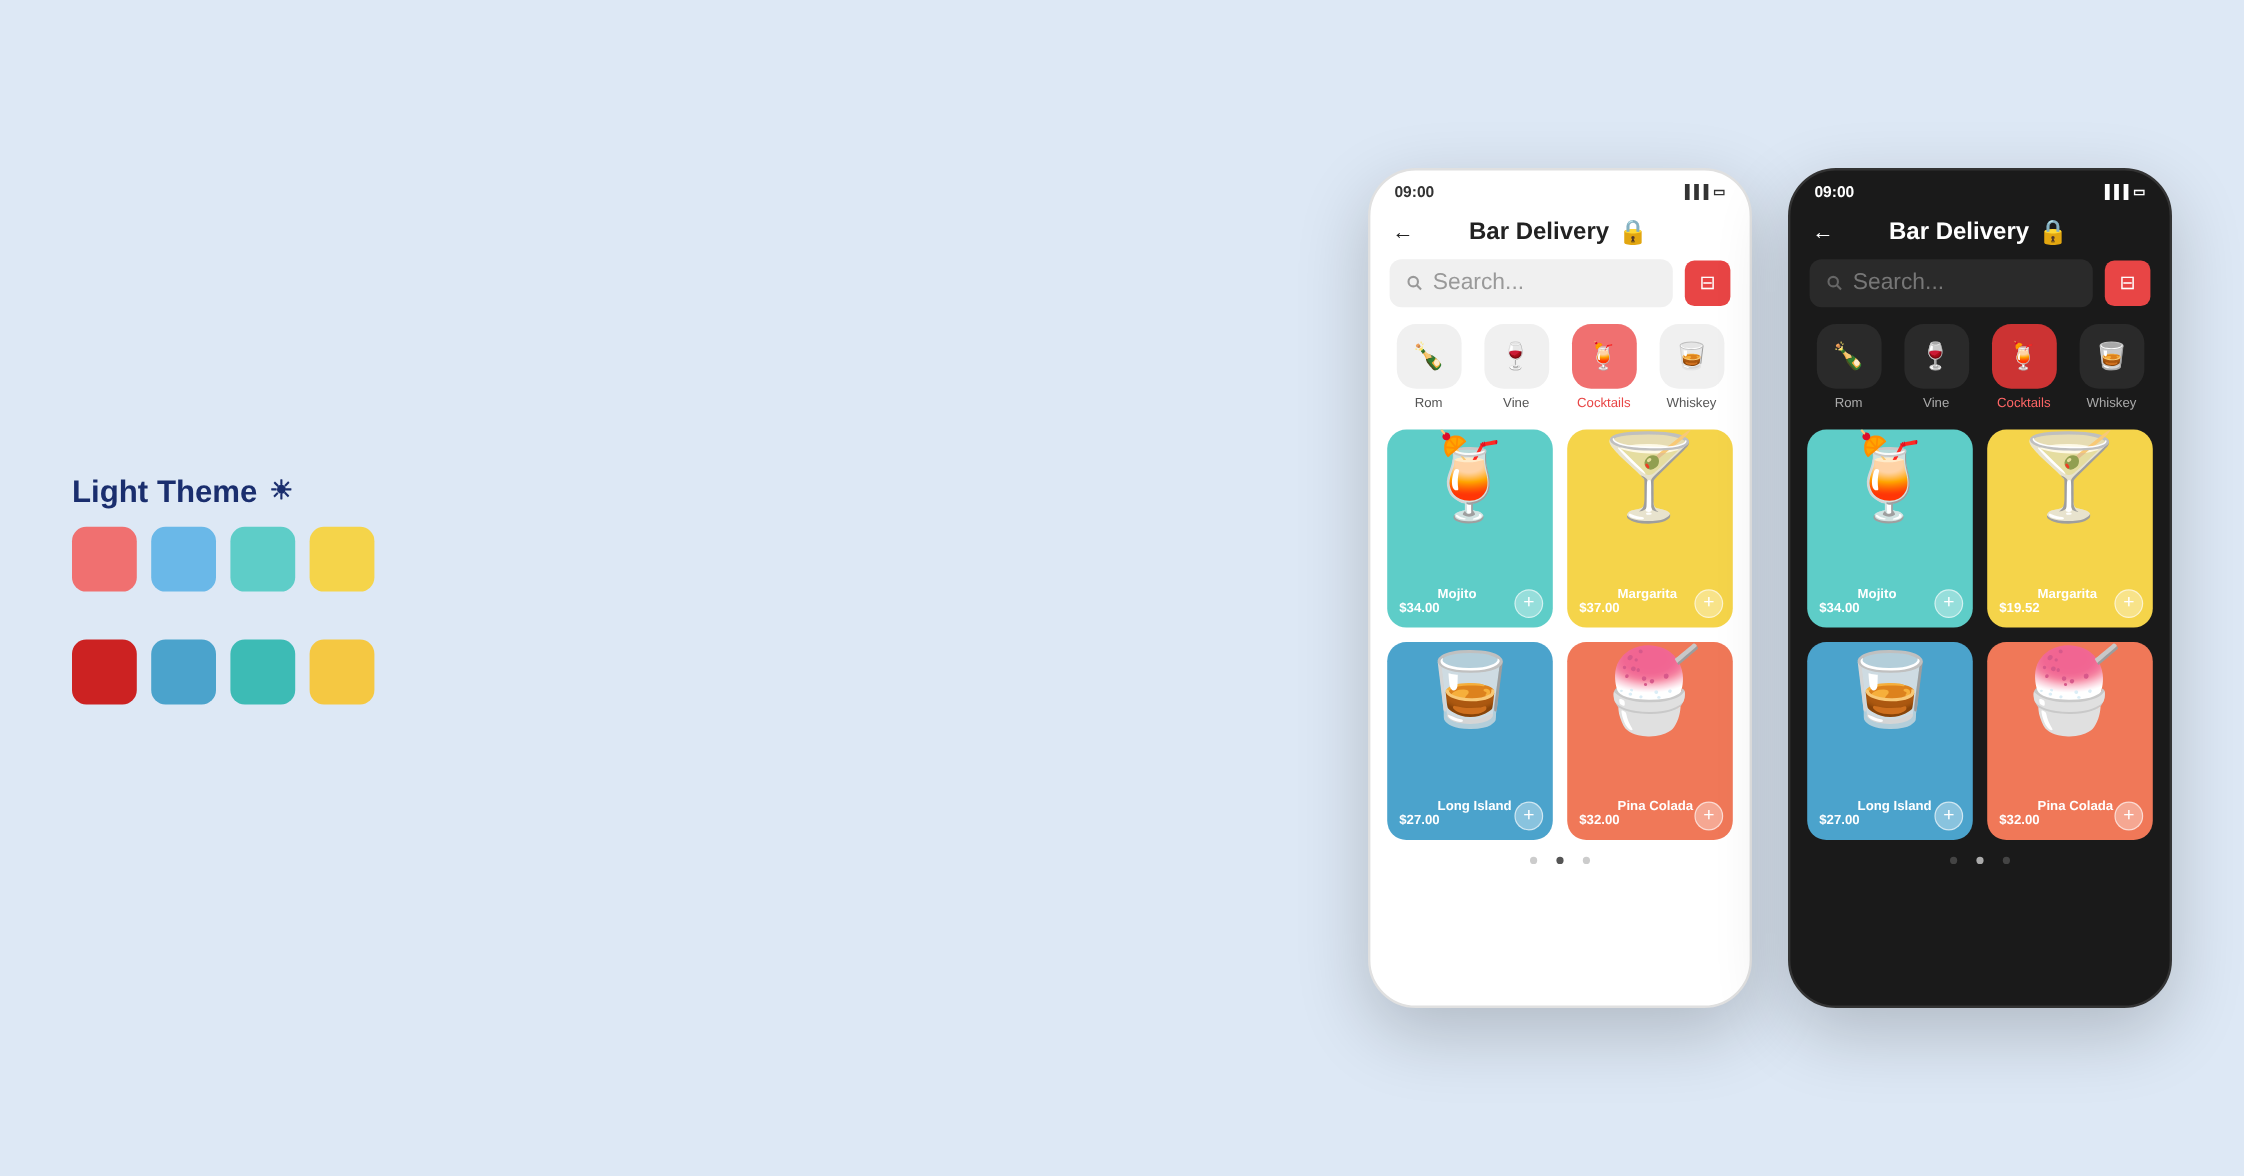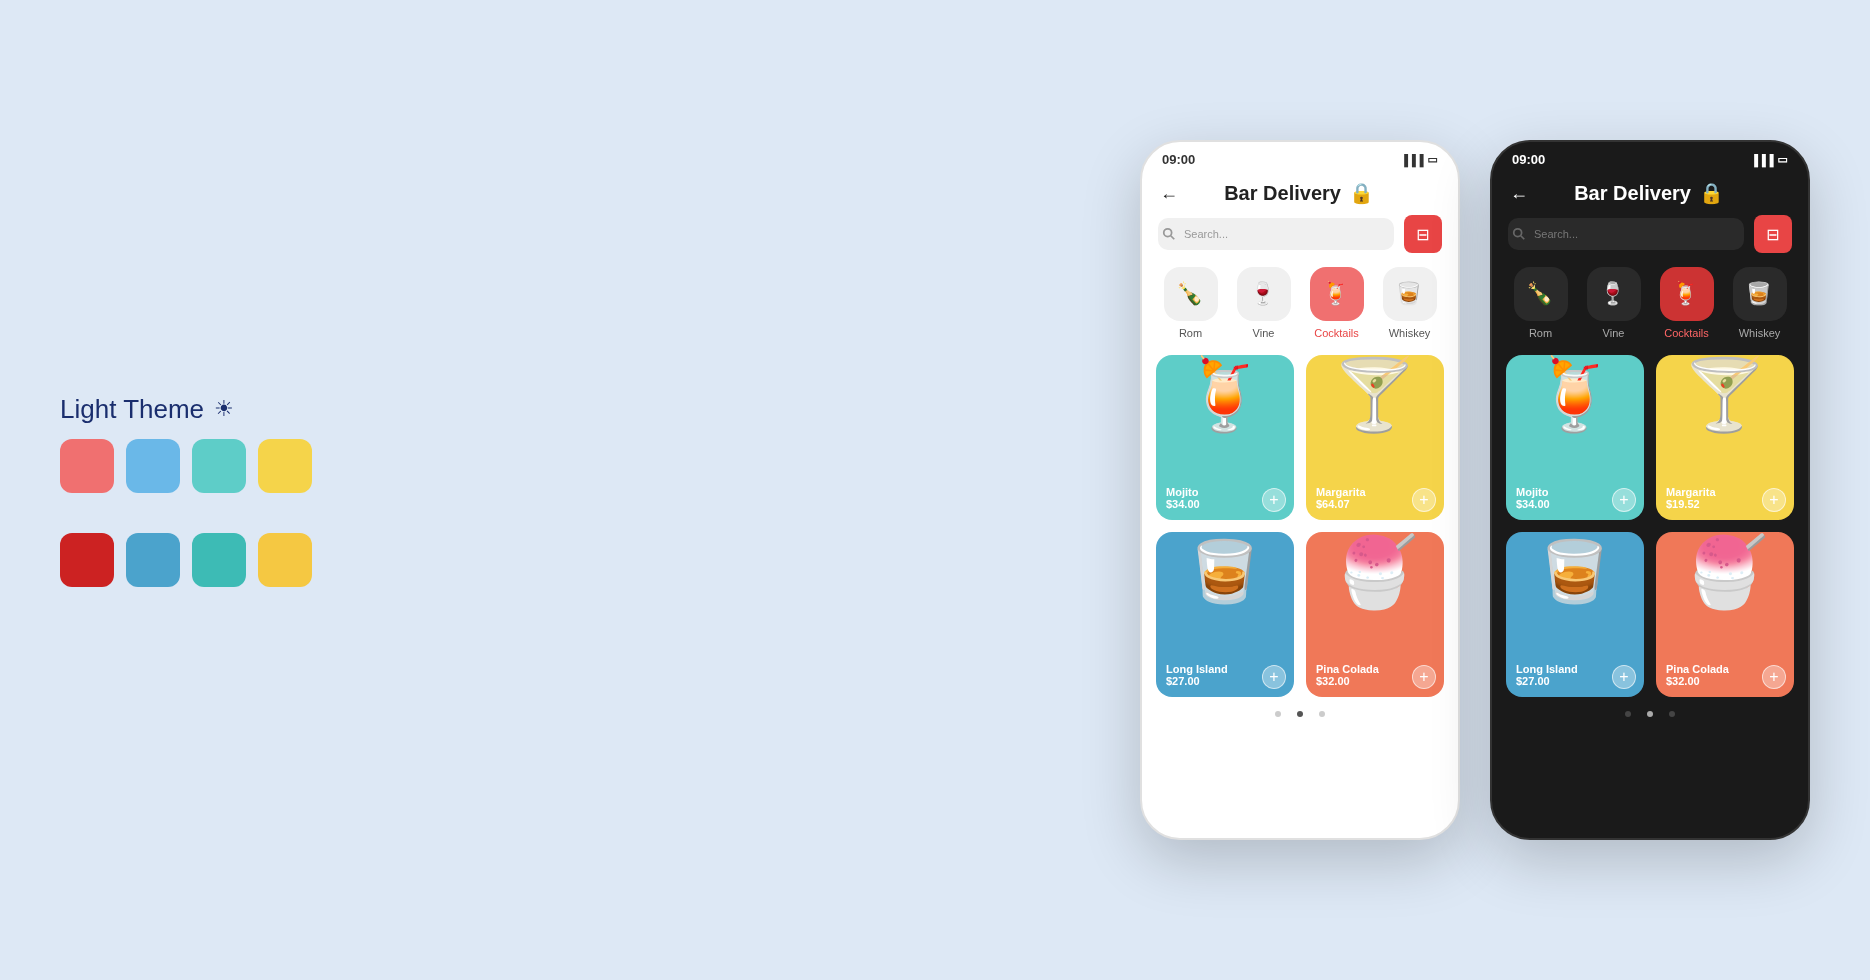--- a/index.html
+++ b/index.html
@@ -28,21 +28,21 @@
       line-height: 1.0;
       margin-bottom: 30px;
     }
 
     .theme-section {
       margin-top: 40px;
     }
 
     .theme-label {
       font-size: 26px;
-      font-weight: 400;
+      font-weight: 700;
       color: #1a2e6e;
       display: flex;
       align-items: center;
       gap: 10px;
       margin-bottom: 14px;
     }
 
     .theme-icon {
       font-size: 22px;
     }
@@ -136,22 +136,22 @@
       gap: 10px;
       padding: 0 16px 14px;
     }
 
     .search-input-wrap {
       flex: 1;
       display: flex;
       align-items: center;
       gap: 8px;
       border-radius: 10px;
-      padding: 9px 4px;
-      font-size: 11px;
+      padding: 9px 14px;
+      font-size: 19px;
     }
 
     .phone-light .search-input-wrap {
       background: #f0f0f0;
       color: #999;
     }
 
     .phone-dark .search-input-wrap {
       background: #2a2a2a;
       color: #777;
@@ -258,20 +258,21 @@
       line-height: 1;
     }
 
     .cocktail-name {
       font-size: 11px;
       font-weight: 600;
       color: #fff;
       margin-top: auto;
       position: relative;
       z-index: 1;
+      margin-left: 32px;
     }
 
     .cocktail-price {
       font-size: 11px;
       font-weight: 700;
       color: #fff;
       position: relative;
       z-index: 1;
     }
 
@@ -402,21 +403,21 @@
     <div class="cocktail-grid">
       <div class="cocktail-card card-teal">
         <div class="cocktail-emoji" style="font-size:70px;top:5px;">🍹</div>
         <span class="cocktail-name">Mojito</span>
         <span class="cocktail-price">$34.00</span>
         <div class="add-btn">+</div>
       </div>
       <div class="cocktail-card card-yellow">
         <div class="cocktail-emoji" style="font-size:70px;top:5px;">🍸</div>
         <span class="cocktail-name">Margarita</span>
-        <span class="cocktail-price">$64.07</span>
+        <span class="cocktail-price">$37.00</span>
         <div class="add-btn">+</div>
       </div>
       <div class="cocktail-card card-blue">
         <div class="cocktail-emoji" style="font-size:60px;top:10px;">🥃</div>
         <span class="cocktail-name">Long Island</span>
         <span class="cocktail-price">$27.00</span>
         <div class="add-btn">+</div>
       </div>
       <div class="cocktail-card card-orange">
         <div class="cocktail-emoji" style="font-size:70px;top:5px;">🍧</div>

